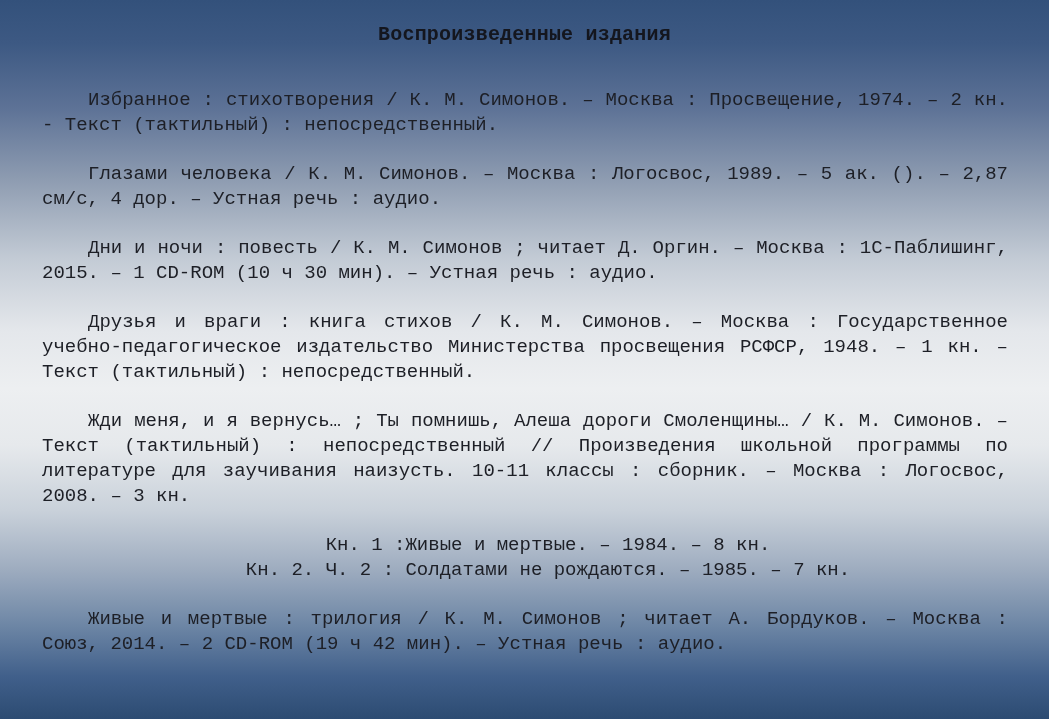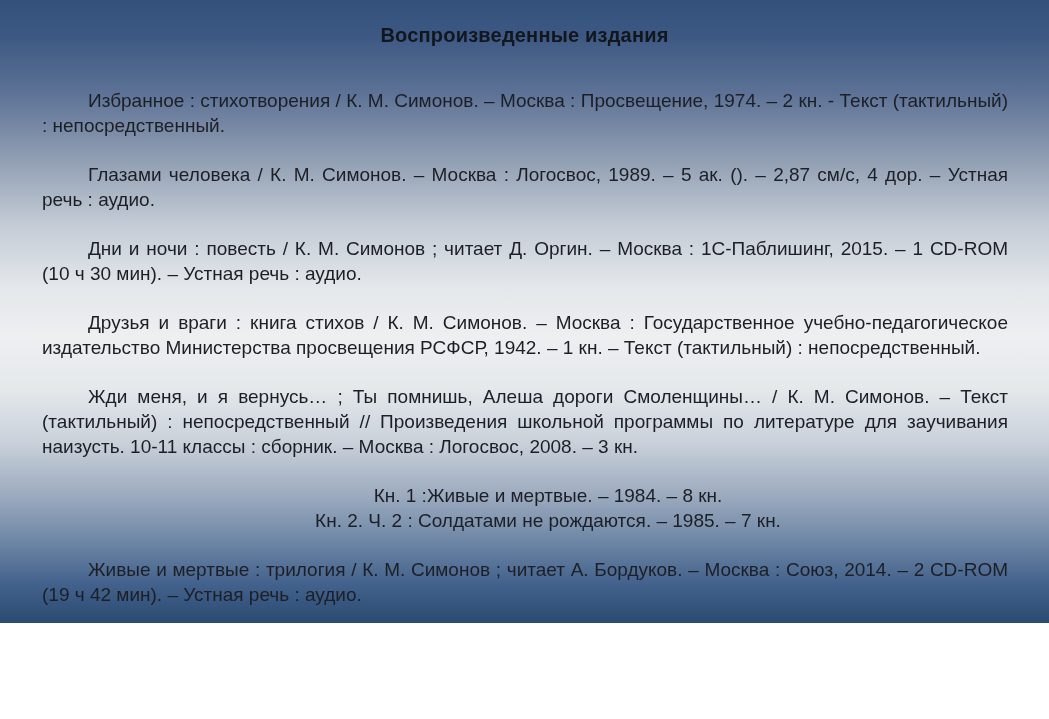--- a/index.html
+++ b/index.html
@@ -1,22 +1,22 @@
 <!DOCTYPE html>
 <html lang="ru"><head>
 <meta charset="utf-8">
 <style>
   html, body { margin: 0; padding: 0; }
   .slide {
     position: relative;
     width: 1049px;
-    height: 623px;
+    height: 719px;
     overflow: hidden;
     box-sizing: border-box;
-    font-family: Liberation Sans, sans-serif;
+    font-family: Liberation Mono, monospace;
     color: #1d1f26;
     background: linear-gradient(180deg,
       #33517b 0%,
       #3d5983 6%,
       #5d7296 15%,
       #8e9cb1 25%,
       #c3cbd5 36%,
       #e4e7eb 46%,
       #edeff1 54%,
       #e6e9ec 62%,
@@ -55,19 +55,19 @@
 </style>
 </head>
 <body>
 
 <div class="slide">
   <h1 class="title">Воспроизведенные издания</h1>
   <div class="content">
       <p class="entry">Избранное : стихотворения / К. М. Симонов. – Москва : Просвещение, 1974. – 2 кн. - Текст (тактильный) : непосредственный.</p>
       <p class="entry">Глазами человека / К. М. Симонов. – Москва : Логосвос, 1989. – 5 ак. (). – 2,87 см/с, 4 дор. – Устная речь : аудио.</p>
       <p class="entry">Дни и ночи : повесть / К. М. Симонов ; читает Д. Оргин. – Москва : 1С-Паблишинг, 2015. – 1 CD-ROM (10 ч 30 мин). – Устная речь : аудио.</p>
-      <p class="entry">Друзья и враги : книга стихов / К. М. Симонов. – Москва : Государственное учебно-педагогическое издательство Министерства просвещения РСФСР, 1942. – 1 кн. – Текст (тактильный) : непосредственный.</p>
+      <p class="entry">Друзья и враги : книга стихов / К. М. Симонов. – Москва : Государственное учебно-педагогическое издательство Министерства просвещения РСФСР, 1948. – 1 кн. – Текст (тактильный) : непосредственный.</p>
       <p class="entry">Жди меня, и я вернусь… ; Ты помнишь, Алеша дороги Смоленщины… / К. М. Симонов. – Текст (тактильный) : непосредственный // Произведения школьной программы по литературе для заучивания наизусть. 10-11 классы : сборник. – Москва : Логосвос, 2008. – 3 кн.</p>
       <div class="subline">Кн. 1 :Живые и мертвые. – 1984. – 8 кн.</div>
       <div class="subline entry-end">Кн. 2. Ч. 2 : Солдатами не рождаются. – 1985. – 7 кн.</div>
       <p class="entry">Живые и мертвые : трилогия / К. М. Симонов ; читает А. Бордуков. – Москва : Союз, 2014. – 2 CD-ROM (19 ч 42 мин). – Устная речь : аудио.</p>
     </div>
 </div>
 
 </body></html>

